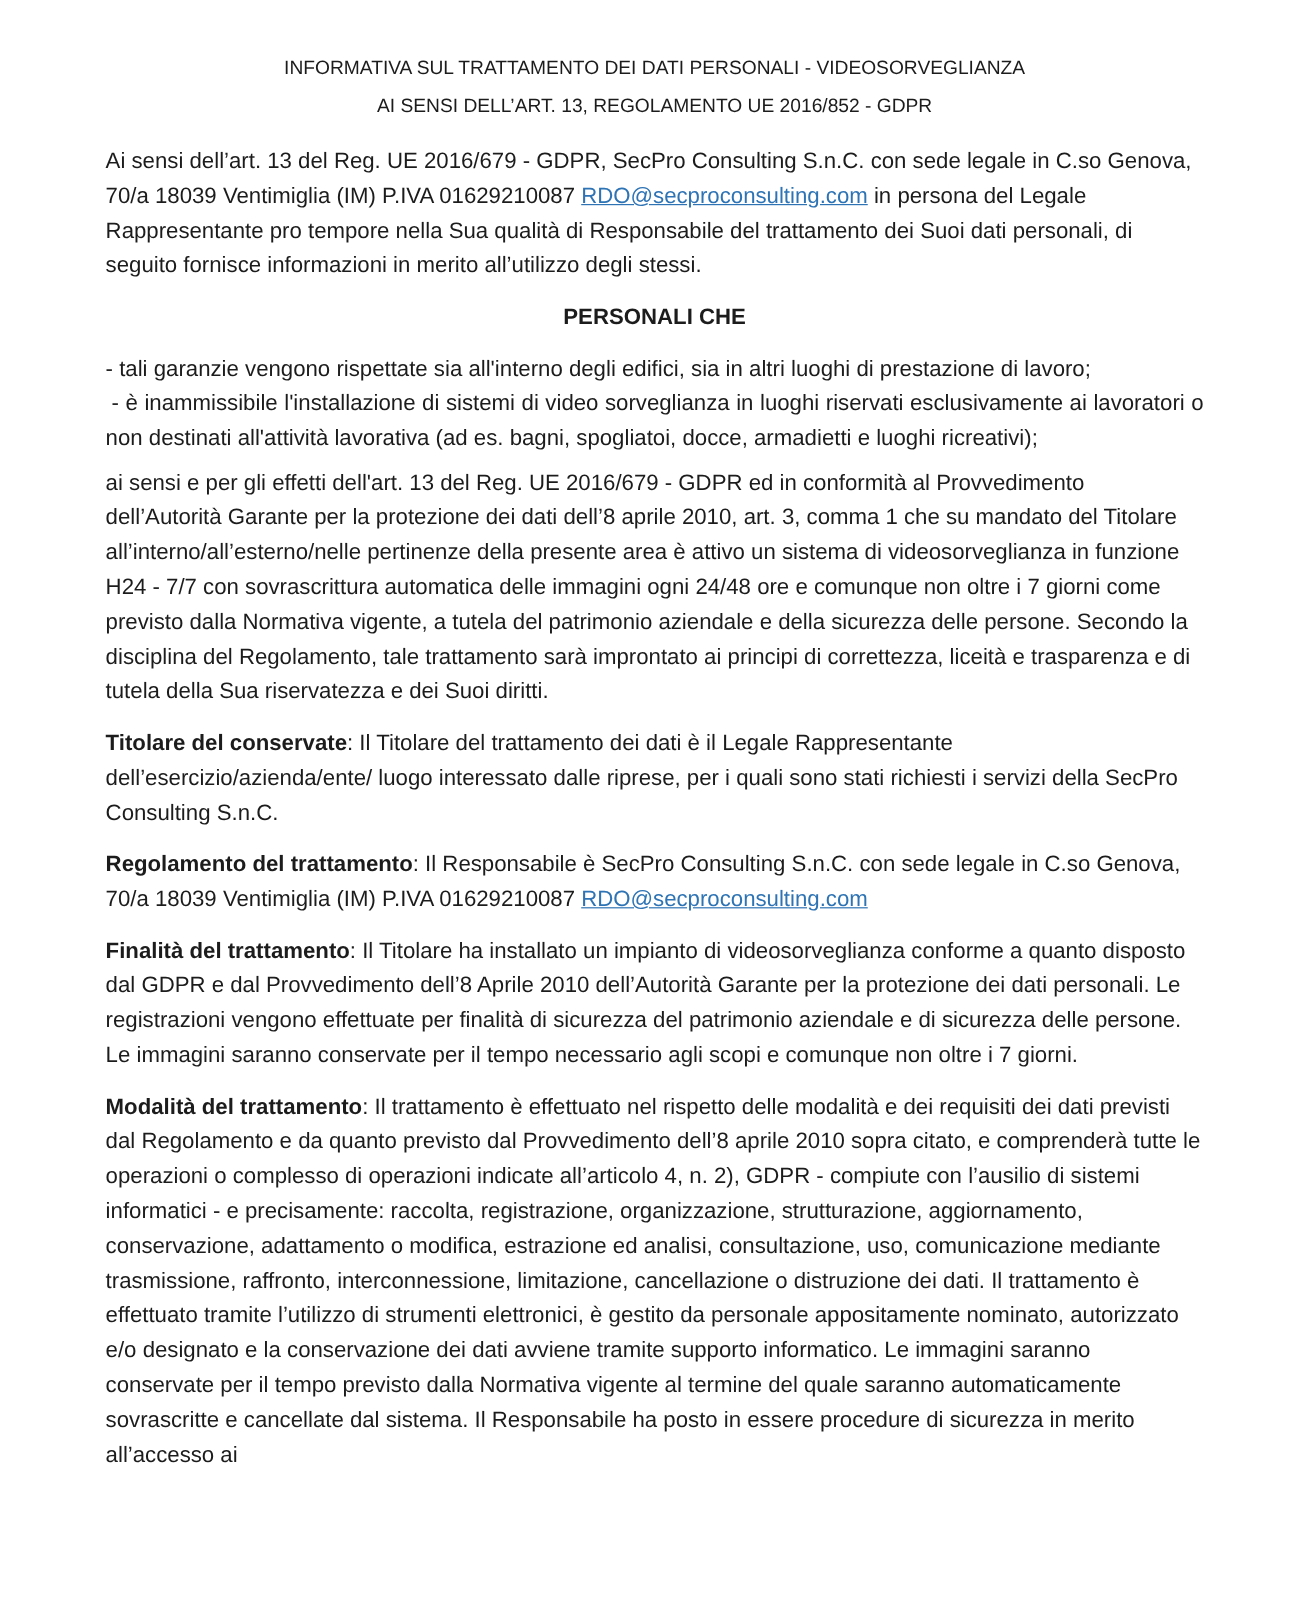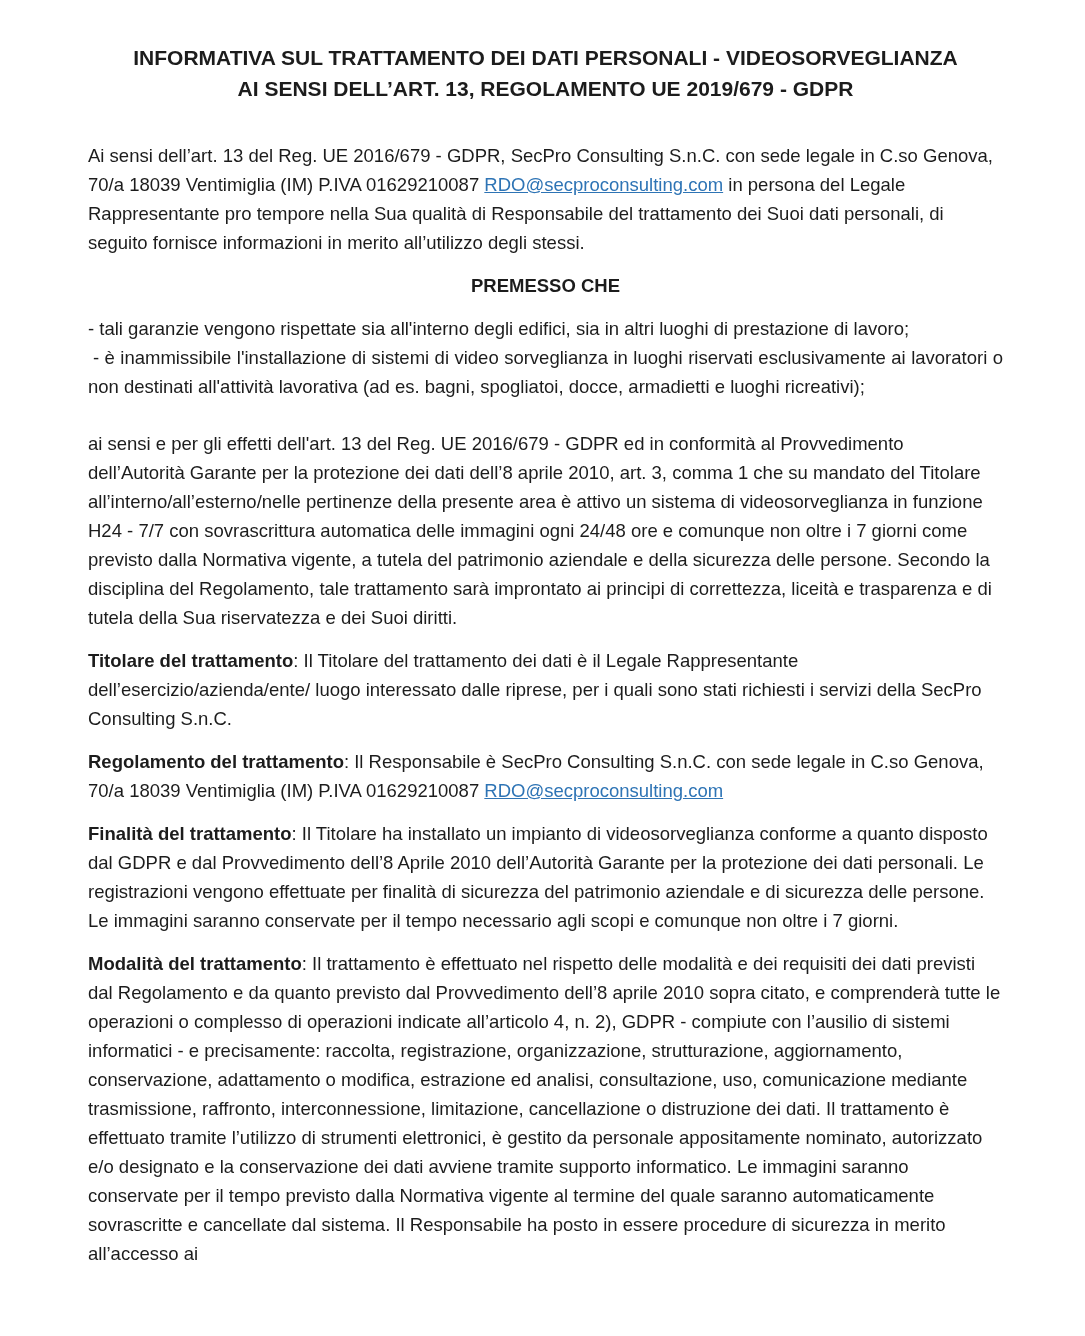--- a/index.html
+++ b/index.html
@@ -13,74 +13,74 @@
     box-sizing: border-box;
     background: var(--page-bg, #ffffff);
     color: var(--text-color, #1c1c1c);
     font-family: "Liberation Sans", sans-serif;
     font-size: 18.5px;
     line-height: 29px;
     padding: 42px 82px 28px 88px;
   }
   .doc-title {
     text-align: center;
-    font-weight: bold;
-    font-size: 21px;
+    font-weight: normal;
+    font-size: 16px;
     line-height: 31px;
-    margin: 0 0 37px 0;
+    margin: 0 0 15px 0;
   }
   .heading {
     text-align: center;
     font-weight: bold;
     margin: 0 0 14px 0;
   }
   .para {
     margin: 0 0 14px 0;
     text-align: left;
   }
   .para.justify {
     text-align: justify;
   }
   .para.tight {
     margin-bottom: 0;
   }
   .para.after-block {
-    margin-bottom: 28px;
+    margin-bottom: 8px;
   }
   .para.lead-space {
     text-indent: 5px;
   }
   .bold { font-weight: bold; }
   .italic { }
   a.link {
     color: var(--link-color, #2E74B5);
     cursor: pointer;
   }
 </style>
 </head>
 <body>
 
 <div class="page">
 
   <div class="doc-title">
     <div>INFORMATIVA SUL TRATTAMENTO DEI DATI PERSONALI - VIDEOSORVEGLIANZA</div>
-    <div>AI SENSI DELL’ART. 13, REGOLAMENTO UE 2019/679 - GDPR</div>
+    <div>AI SENSI DELL’ART. 13, REGOLAMENTO UE 2016/852 - GDPR</div>
   </div>
 
   <p class="para"><span class="run">Ai sensi dell’art. 13 del Reg. UE 2016/679 - GDPR, SecPro Consulting S.n.C. con sede legale in C.so Genova, 70/a 18039 Ventimiglia (IM) P.IVA 01629210087 </span><a class="link" href="#">RDO@secproconsulting.com</a><span class="run"> in persona del Legale Rappresentante </span><span class="italic">pro tempore</span><span class="run"> nella Sua qualità di Responsabile del trattamento dei Suoi dati personali, di seguito fornisce informazioni in merito all’utilizzo degli stessi.</span></p>
 
-  <div class="heading">PREMESSO CHE</div>
+  <div class="heading">PERSONALI CHE</div>
 
   <p class="para tight"><span class="run">- tali garanzie vengono rispettate sia all'interno degli edifici, sia in altri luoghi di prestazione di lavoro;</span></p>
   <p class="para justify after-block lead-space"><span class="run">- è inammissibile l'installazione di sistemi di video sorveglianza in luoghi riservati esclusivamente ai lavoratori o non destinati all'attività lavorativa (ad es. bagni, spogliatoi, docce, armadietti e luoghi ricreativi);</span></p>
 
 
   <p class="para"><span class="run">ai sensi e per gli effetti dell'art. 13 del Reg. UE 2016/679 - GDPR ed in conformità al Provvedimento dell’Autorità Garante per la protezione dei dati dell’8 aprile 2010, art. 3, comma 1 che su mandato del Titolare </span><span class="italic">all’interno/all’esterno/nelle pertinenze della presente area</span><span class="run"> è attivo un sistema di videosorveglianza in funzione H24 - 7/7 con sovrascrittura automatica delle immagini ogni 24/48 ore e comunque non oltre i 7 giorni come previsto dalla Normativa vigente, a tutela del patrimonio aziendale e della sicurezza delle persone. Secondo la disciplina del Regolamento, tale trattamento sarà improntato ai principi di correttezza, liceità e trasparenza e di tutela della Sua riservatezza e dei Suoi diritti.</span></p>
 
-  <p class="para"><span class="bold">Titolare del trattamento</span><span class="run">: Il Titolare del trattamento dei dati è il Legale Rappresentante dell’esercizio/azienda/ente/ luogo interessato dalle riprese, per i quali sono stati richiesti i servizi della SecPro Consulting S.n.C.</span></p>
+  <p class="para"><span class="bold">Titolare del conservate</span><span class="run">: Il Titolare del trattamento dei dati è il Legale Rappresentante dell’esercizio/azienda/ente/ luogo interessato dalle riprese, per i quali sono stati richiesti i servizi della SecPro Consulting S.n.C.</span></p>
 
   <p class="para"><span class="bold">Regolamento del trattamento</span><span class="run">: Il Responsabile è SecPro Consulting S.n.C. con sede legale in C.so Genova, 70/a 18039 Ventimiglia (IM) P.IVA 01629210087 </span><a class="link" href="#">RDO@secproconsulting.com</a></p>
 
   <p class="para"><span class="bold">Finalità del trattamento</span><span class="run">: Il Titolare ha installato un impianto di videosorveglianza conforme a quanto disposto dal GDPR e dal Provvedimento dell’8 Aprile 2010 dell’Autorità Garante per la protezione dei dati personali. Le registrazioni vengono effettuate per finalità di sicurezza del patrimonio aziendale e di sicurezza delle persone. Le immagini saranno conservate per il tempo necessario agli scopi e comunque non oltre i 7 giorni.</span></p>
 
   <p class="para"><span class="bold">Modalità del trattamento</span><span class="run">: Il trattamento è effettuato nel rispetto delle modalità e dei requisiti dei dati previsti dal Regolamento e da quanto previsto dal Provvedimento dell’8 aprile 2010 sopra citato, e comprenderà tutte le operazioni o complesso di operazioni indicate all’articolo 4, n. 2), GDPR - compiute con l’ausilio di sistemi informatici - e precisamente: raccolta, registrazione, organizzazione, strutturazione, aggiornamento, conservazione, adattamento o modifica, estrazione ed analisi, consultazione, uso, comunicazione mediante trasmissione, raffronto, interconnessione, limitazione, cancellazione o distruzione dei dati. Il trattamento è effettuato tramite l’utilizzo di strumenti elettronici, è gestito da personale appositamente nominato, autorizzato e/o designato e la conservazione dei dati avviene tramite supporto informatico. Le immagini saranno conservate per il tempo previsto dalla Normativa vigente al termine del quale saranno automaticamente sovrascritte e cancellate dal sistema. Il Responsabile ha posto in essere procedure di sicurezza in merito all’accesso ai </span></p>
 
 </div>
 
 </body></html>

